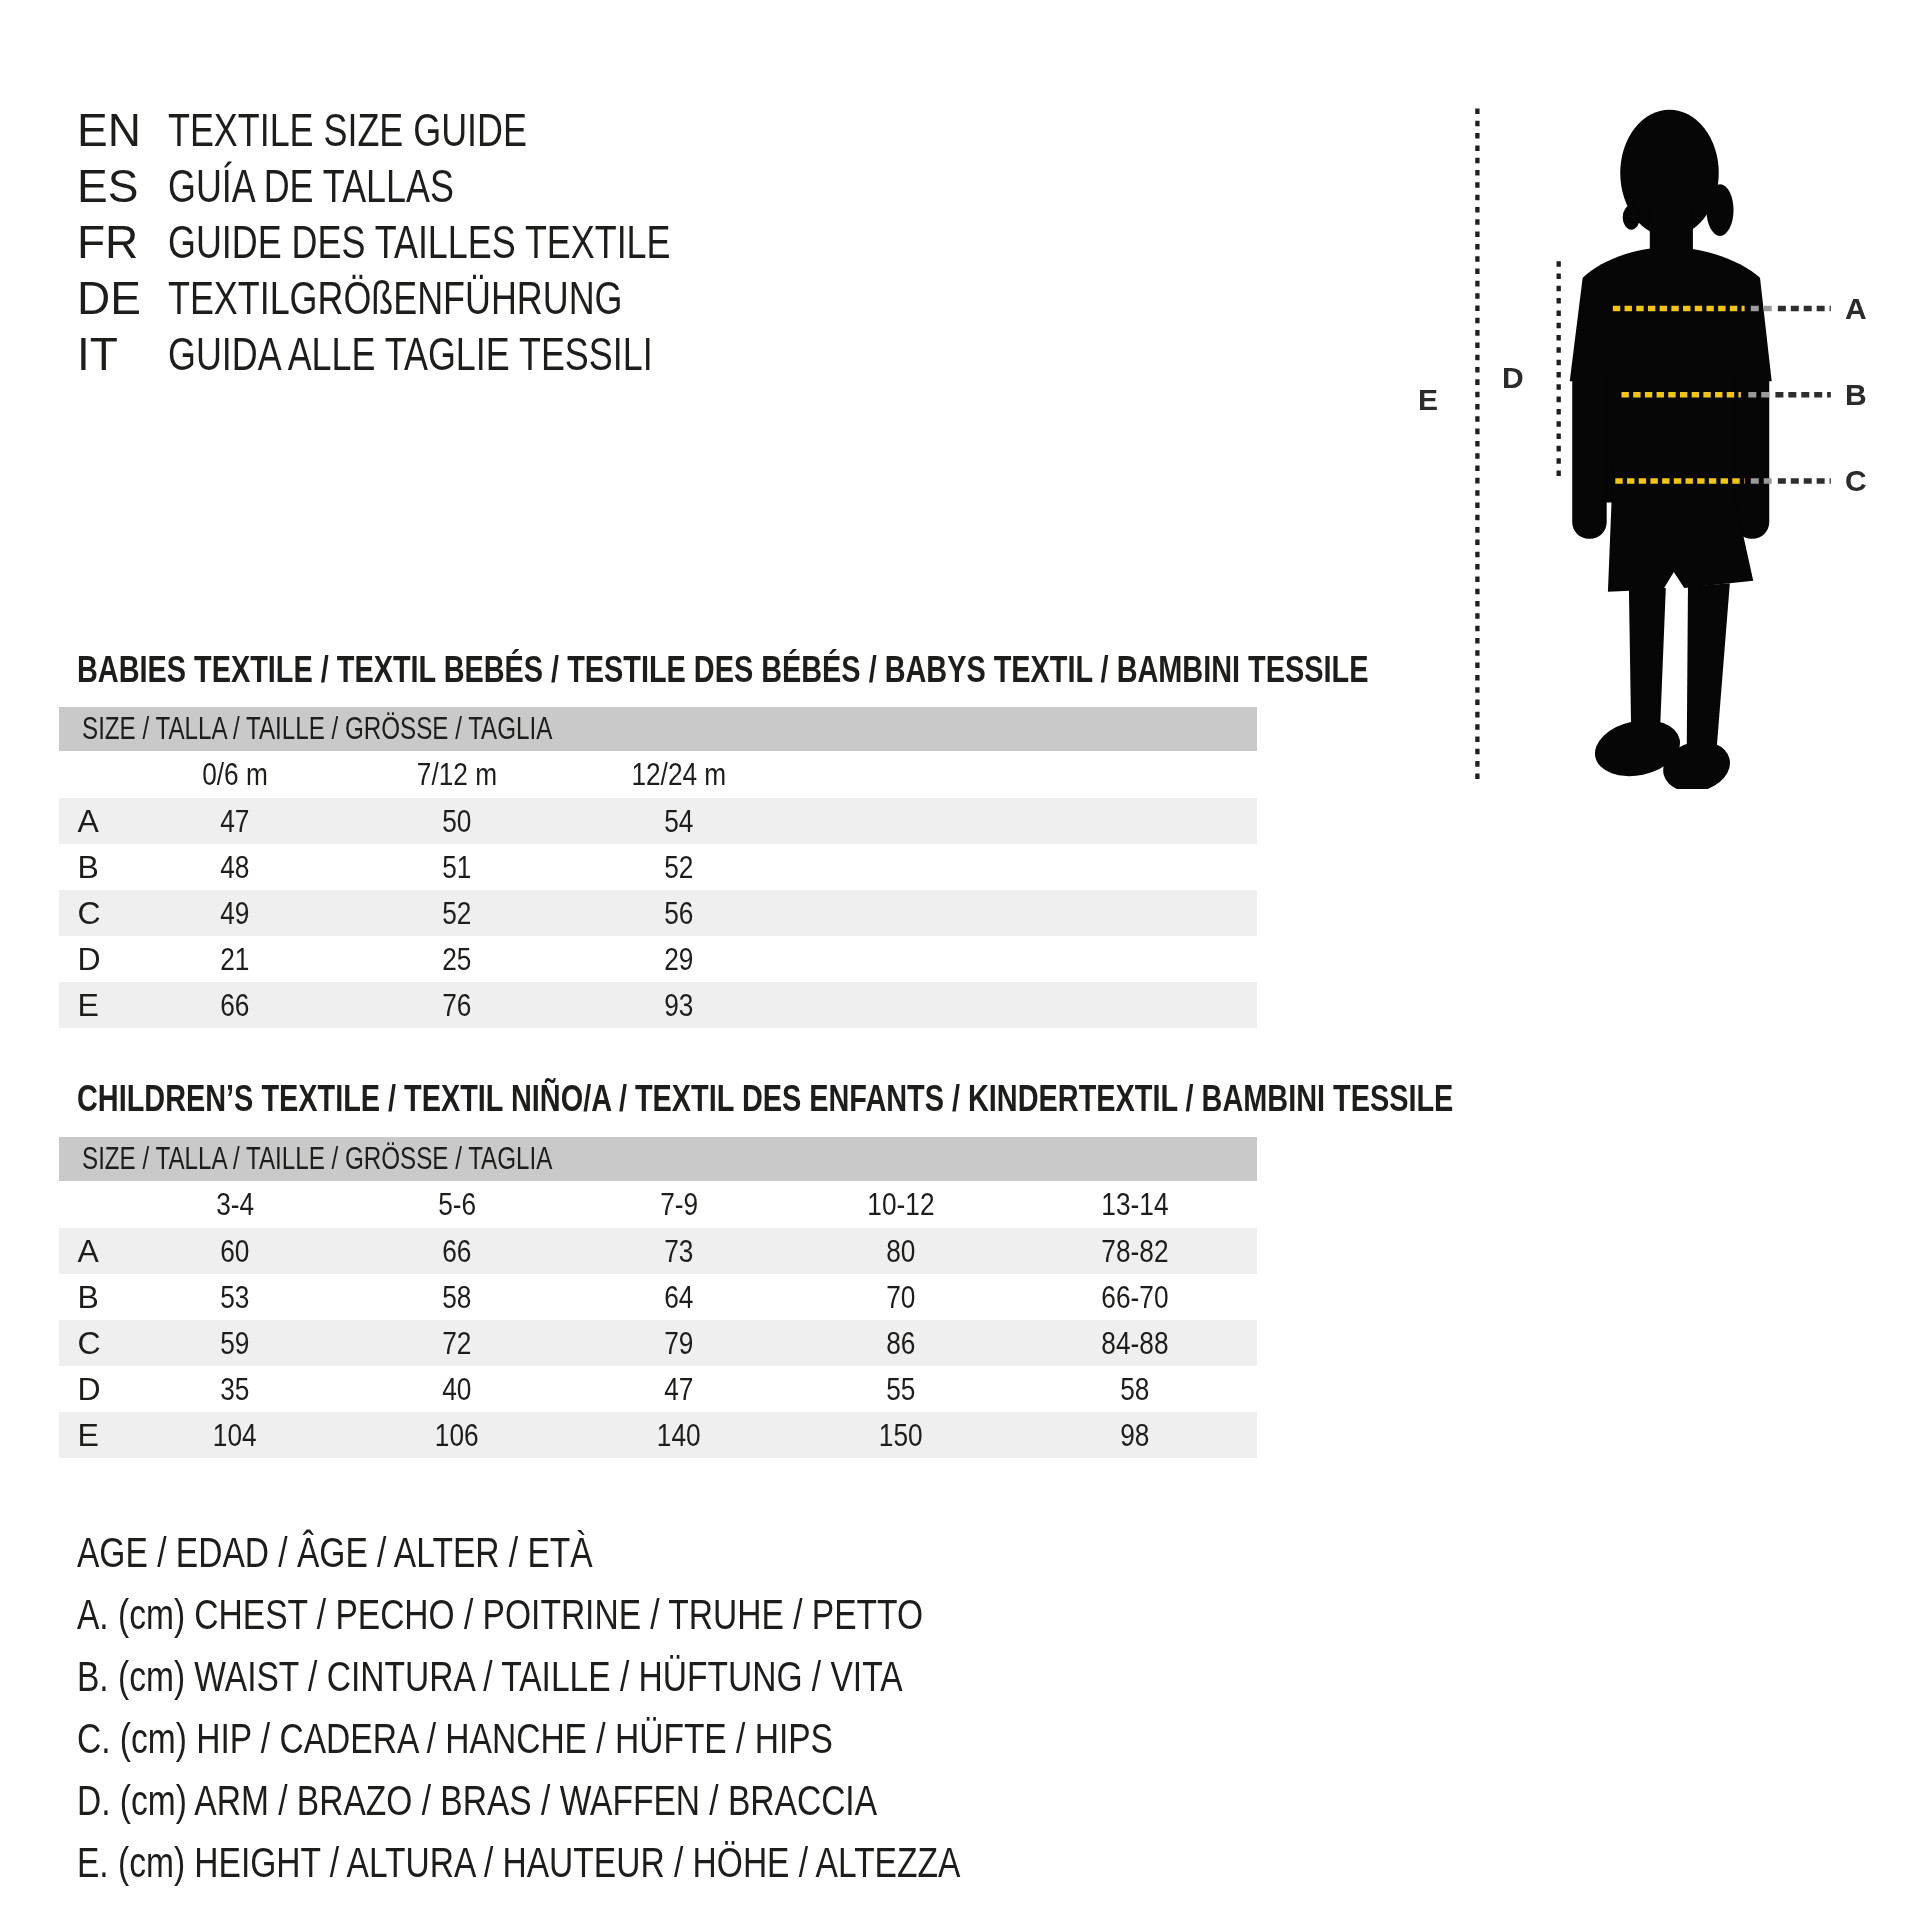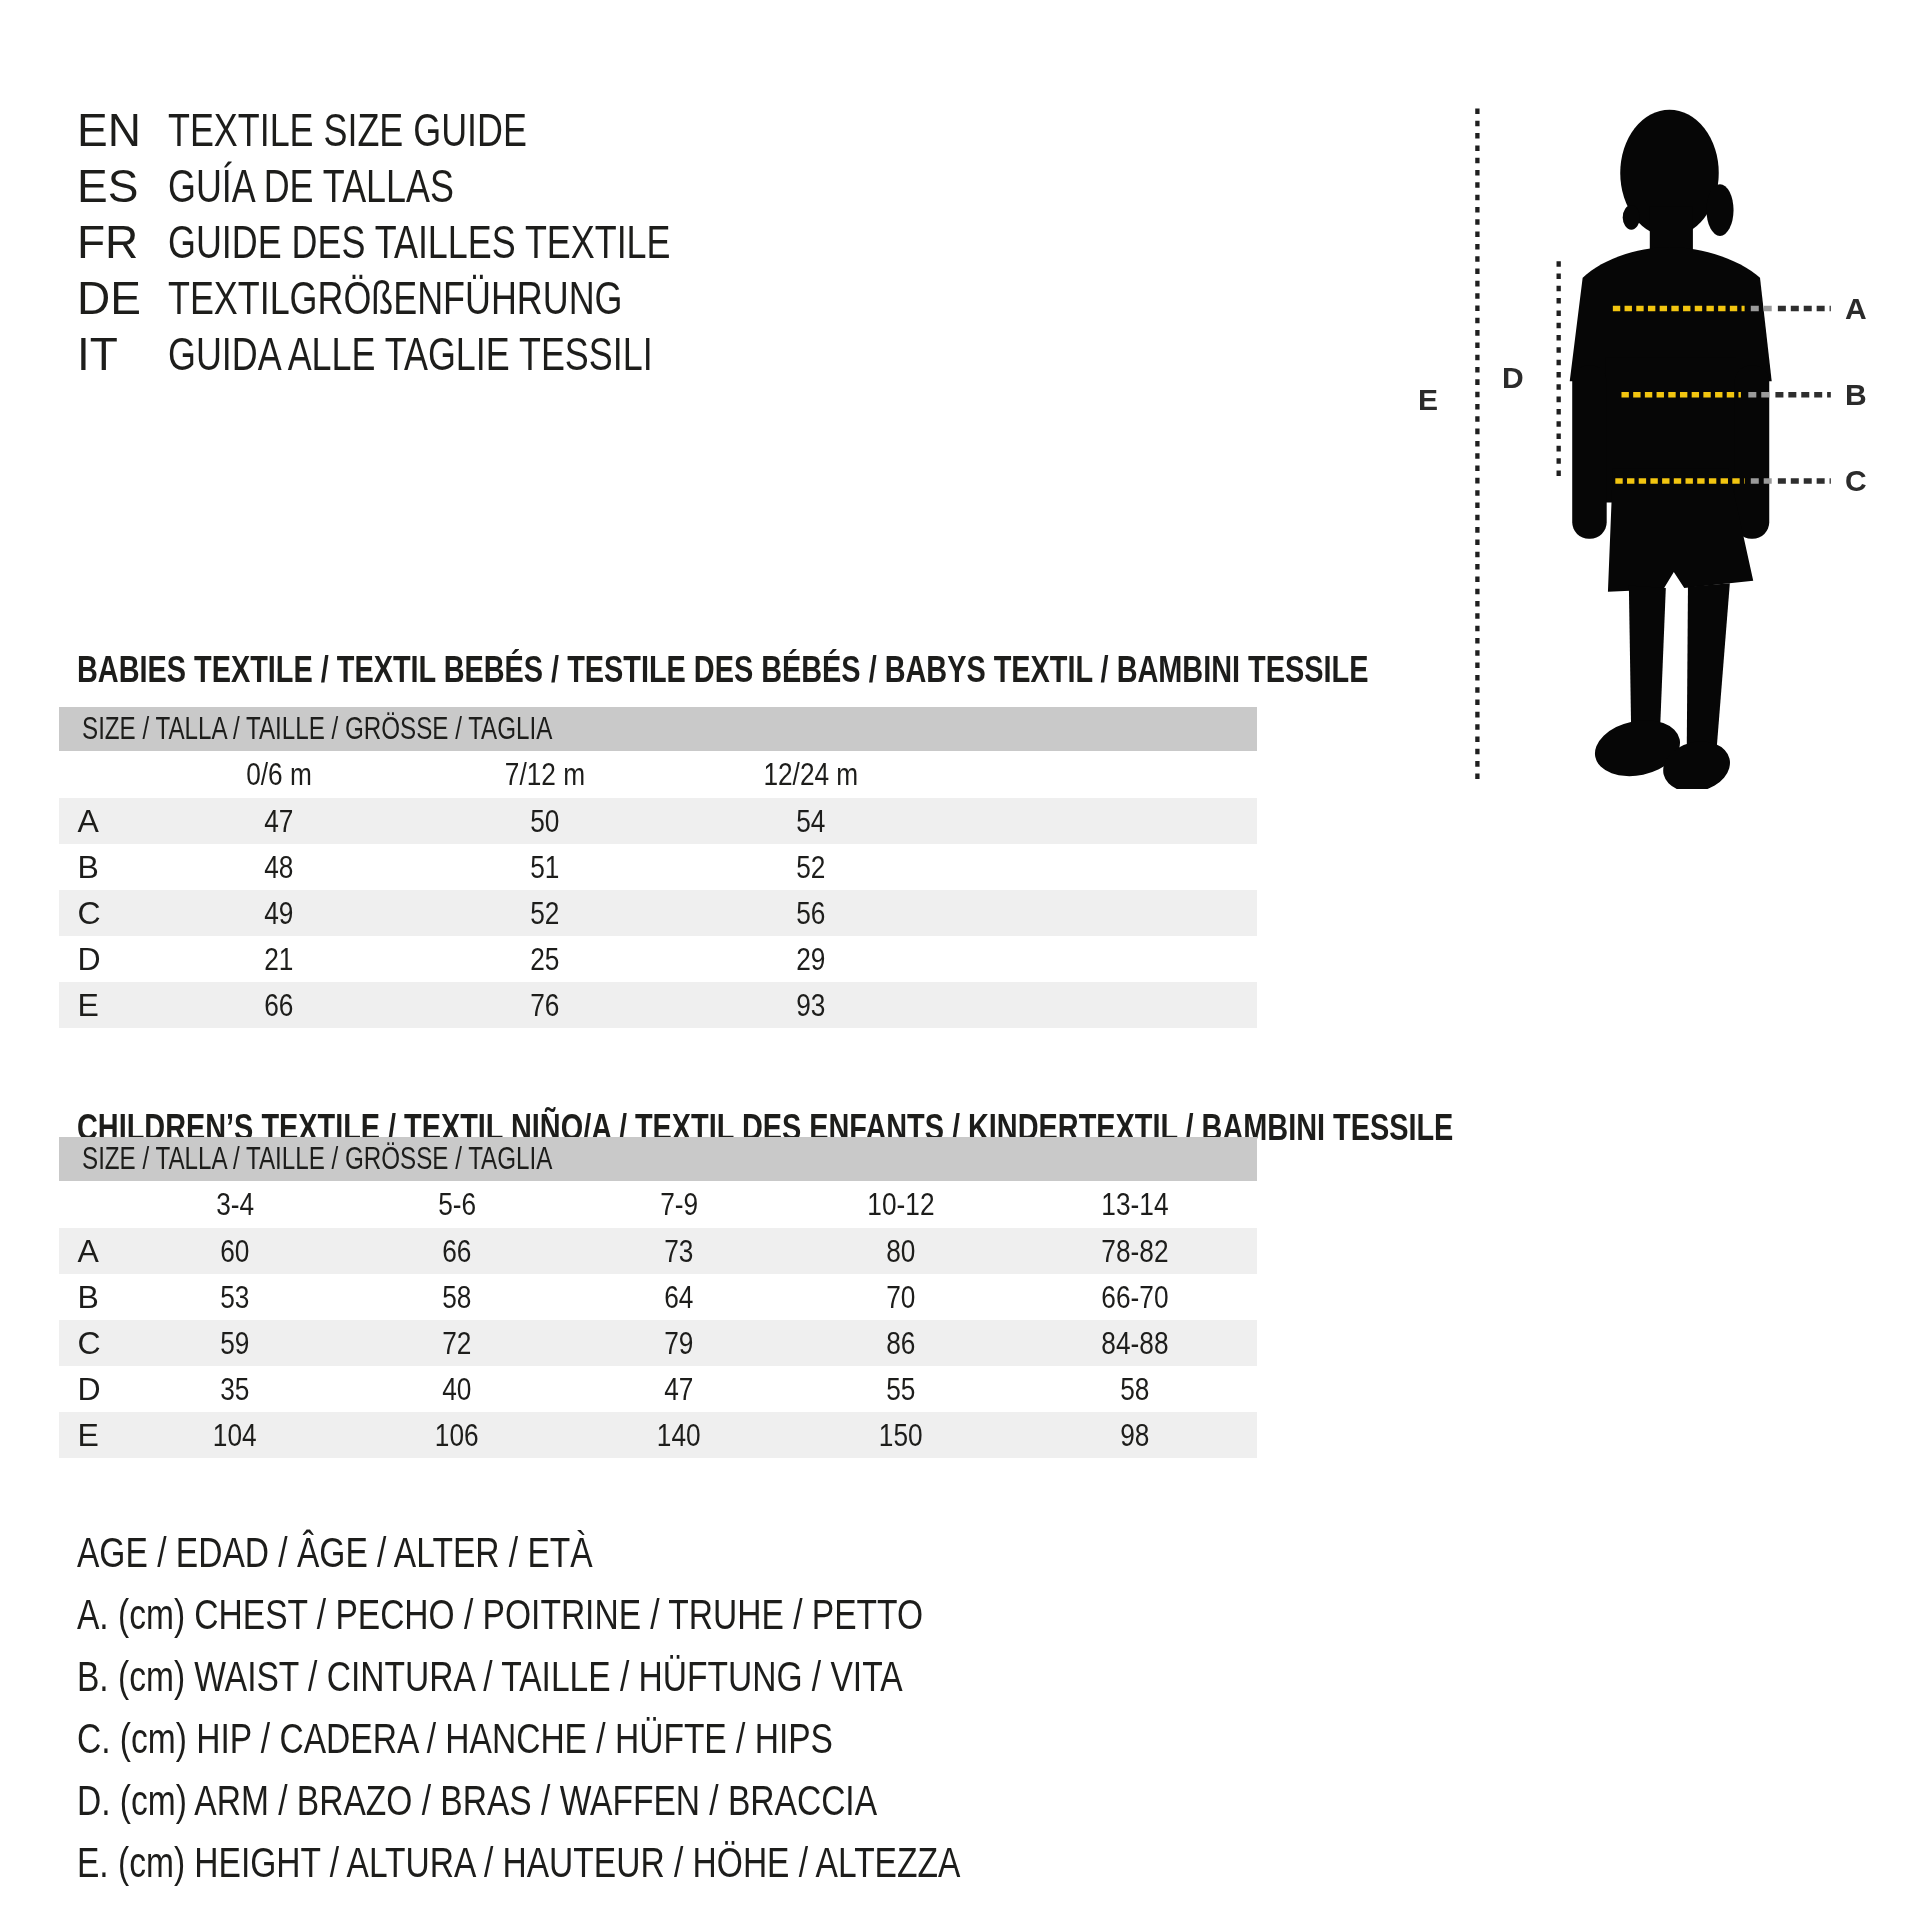--- a/index.html
+++ b/index.html
@@ -28,21 +28,21 @@
   .sil{fill:var(--silhouette,#060606);}
   .marker{position:absolute;font-size:30px;font-weight:700;color:#2b2b2b;line-height:35px;}
 
   
   .sec-heading{position:absolute;left:77px;font-size:37px;line-height:43px;font-weight:bold;}
 
   
   .size-table{position:absolute;left:59px;width:1198px;font-size:32px;}
   .size-bar{height:44px;line-height:44px;background:var(--bar-gray,#c9c9c9);padding-left:23px;font-size:31px;}
   .trow{display:grid;align-items:center;}
-  .cols-3{grid-template-columns:65px 222px 222px 222px 1fr;gap:44px;}
+  .cols-3{grid-template-columns:65px 222px 222px 222px 1fr;}
   .cols-5{grid-template-columns:65px 222px 222px 222px 222px 1fr;}
   .head-row{height:47px;}
   .data-row{height:46px;}
   .stripe{background:var(--stripe-gray,#efefef);}
   .tlabel{padding-left:18.5px;text-align:left;}
   .tcell{text-align:center;}
 
   
   .legend{position:absolute;left:77px;top:1521px;}
   .legend-row{height:62px;display:flex;align-items:center;font-size:43px;}
@@ -167,21 +167,21 @@
     </div>
     <div class="trow cols-3 data-row stripe">
       <span class="tlabel">E</span>
       <span class="tcell"><span class="cond-c">66</span></span>
       <span class="tcell"><span class="cond-c">76</span></span>
       <span class="tcell"><span class="cond-c">93</span></span>
       <span></span>
     </div>
   </div>
 
-  <div class="sec-heading" style="top:1106px;">
+  <div class="sec-heading" style="top:1077px;">
     <span class="cond-l">CHILDREN’S TEXTILE / TEXTIL NIÑO/A / TEXTIL DES ENFANTS / KINDERTEXTIL / BAMBINI TESSILE</span>
   </div>
 
   <div class="size-table" style="top:1137px;">
     <div class="size-bar">
       <span class="cond-l">SIZE / TALLA / TAILLE / GRÖSSE / TAGLIA</span>
     </div>
     <div class="trow cols-5 head-row">
       <span class="tlabel"></span>
       <span class="tcell"><span class="cond-c">3-4</span></span>

